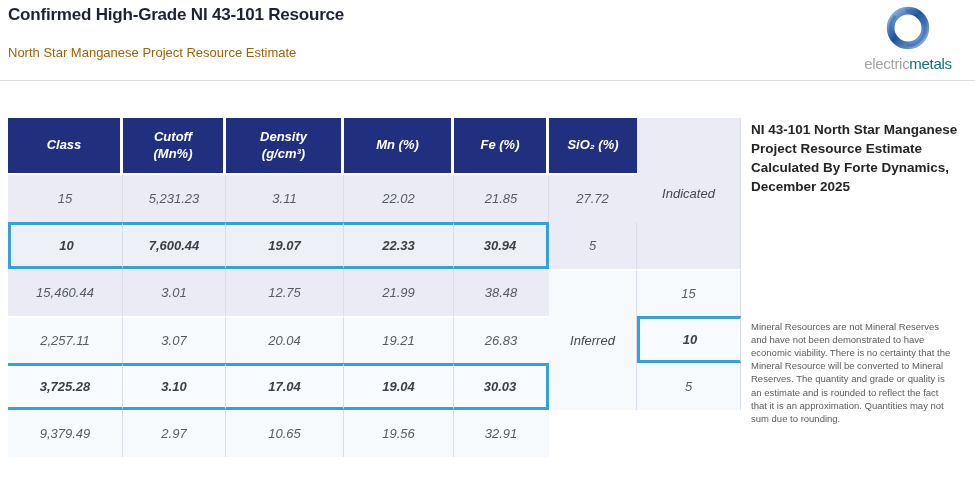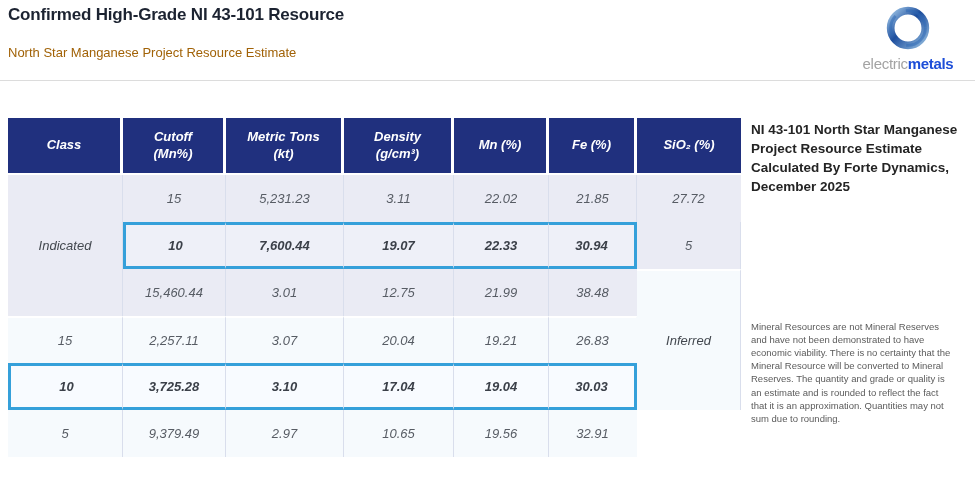--- a/index.html
+++ b/index.html
@@ -17,21 +17,21 @@
   }
   .divider{
     position:absolute;left:0;top:80px;width:975px;height:1px;background:#dcdcdc;
   }
   .logo{
     position:absolute;top:2px;right:6px;width:122px;
     display:flex;flex-direction:column;align-items:center;
   }
   .logo-word{font-size:15px;letter-spacing:-0.3px;margin-top:-3px;white-space:nowrap;}
   .logo-word .lt{color:#a3a3a3;}
-  .logo-word .bd{color:#1d4ed8;font-weight:bold;}
+  .logo-word .bd{color:#0f766e;font-weight:normal;}
 
   
   .res-table{
     position:absolute;left:8px;top:118px;
     display:grid;
     grid-template-columns:115px 103px 118px 110px 95px 88px 104px;
     grid-template-rows:57px repeat(6,47px);
     font-style:italic;
   }
   .hcell{
@@ -100,24 +100,20 @@
 
   <div class="hcell">
     <span>Class</span>
       <span></span>
   </div>
   <div class="hcell">
     <span>Cutoff</span>
       <span>(Mn%)</span>
   </div>
   <div class="hcell">
-    <span>Metric Tons</span>
-      <span>(kt)</span>
-  </div>
-  <div class="hcell">
     <span>Density</span>
       <span>(g/cm³)</span>
   </div>
   <div class="hcell">
     <span>Mn (%)</span>
       <span></span>
   </div>
   <div class="hcell">
     <span>Fe (%)</span>
       <span></span>

